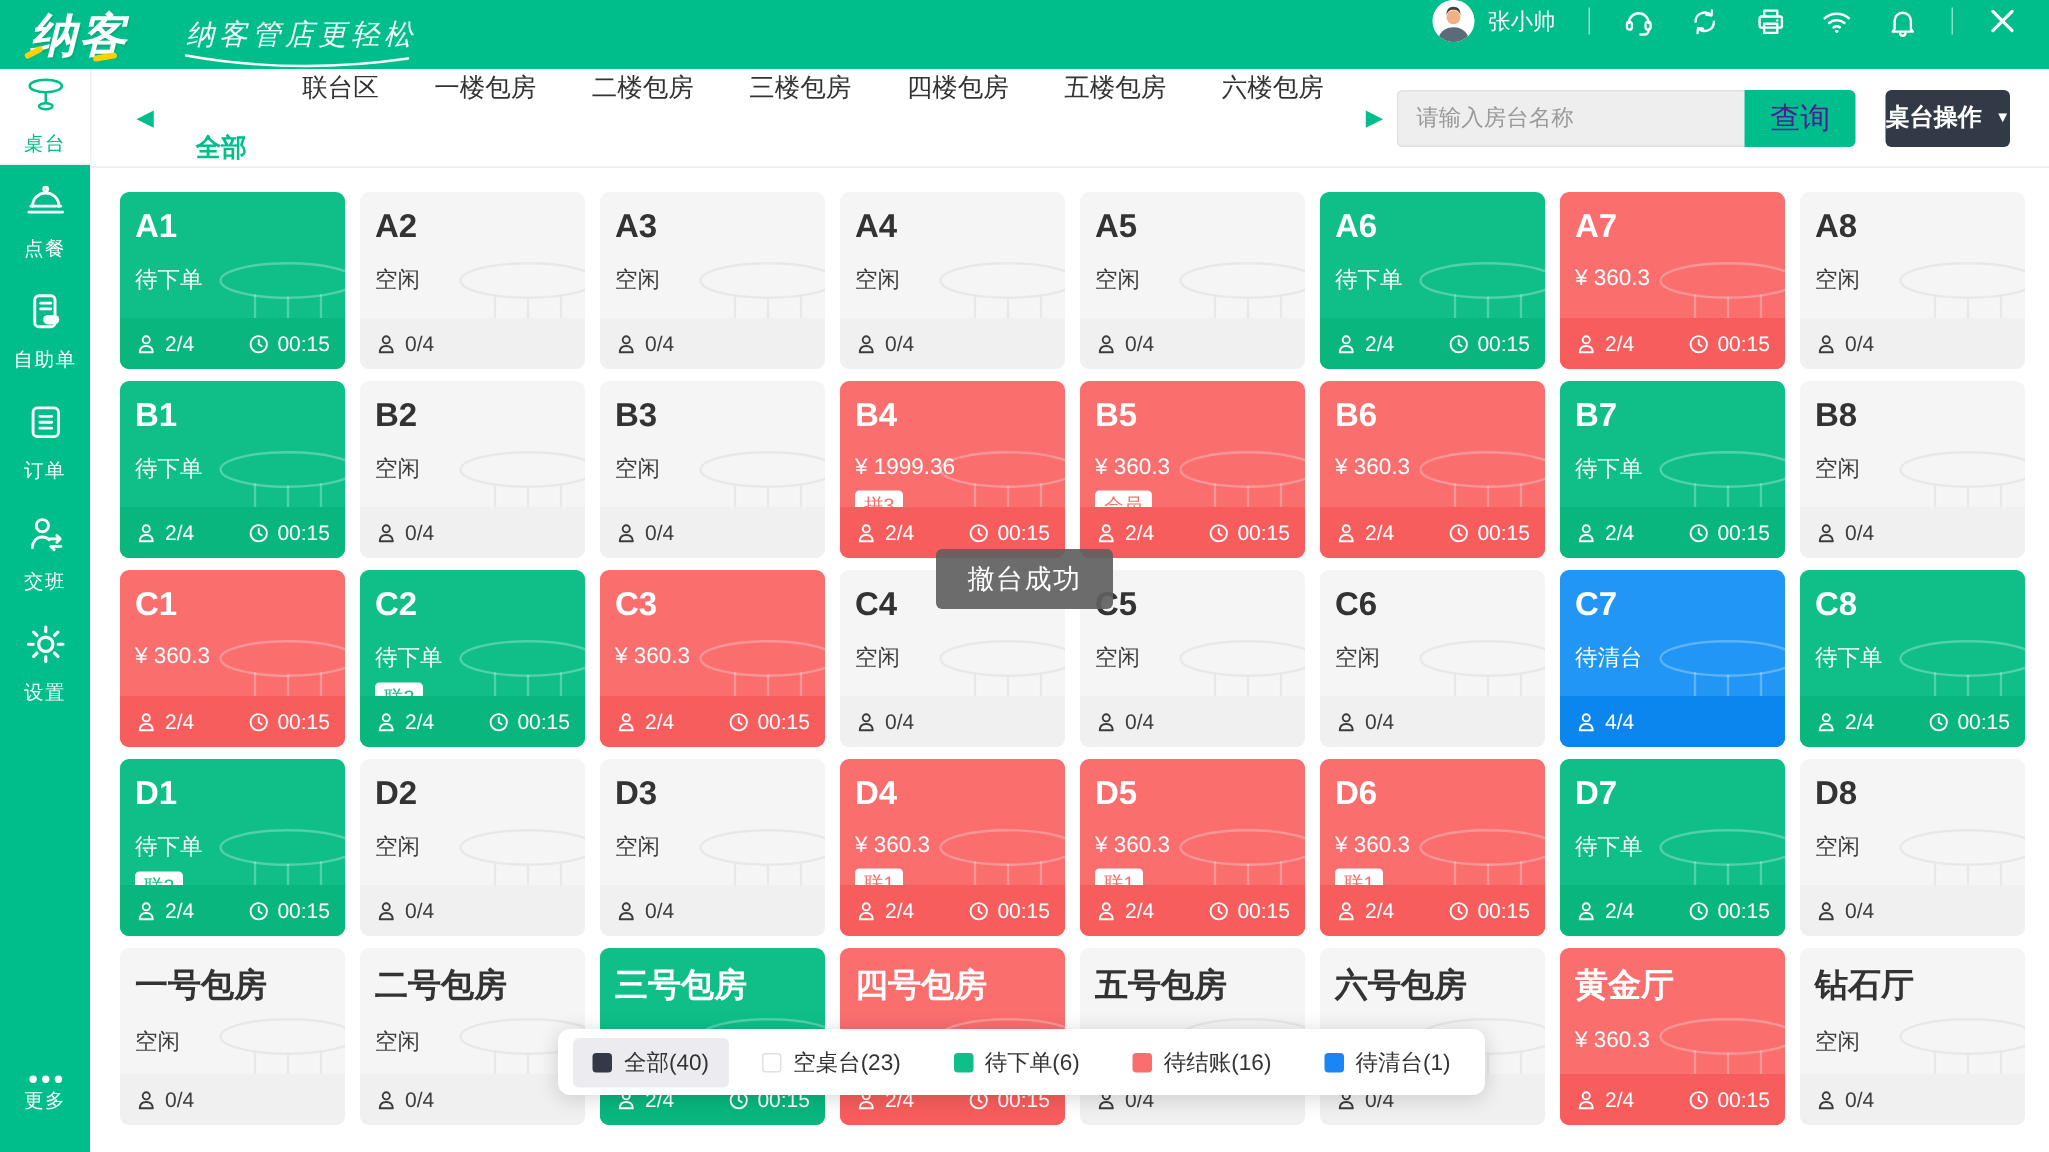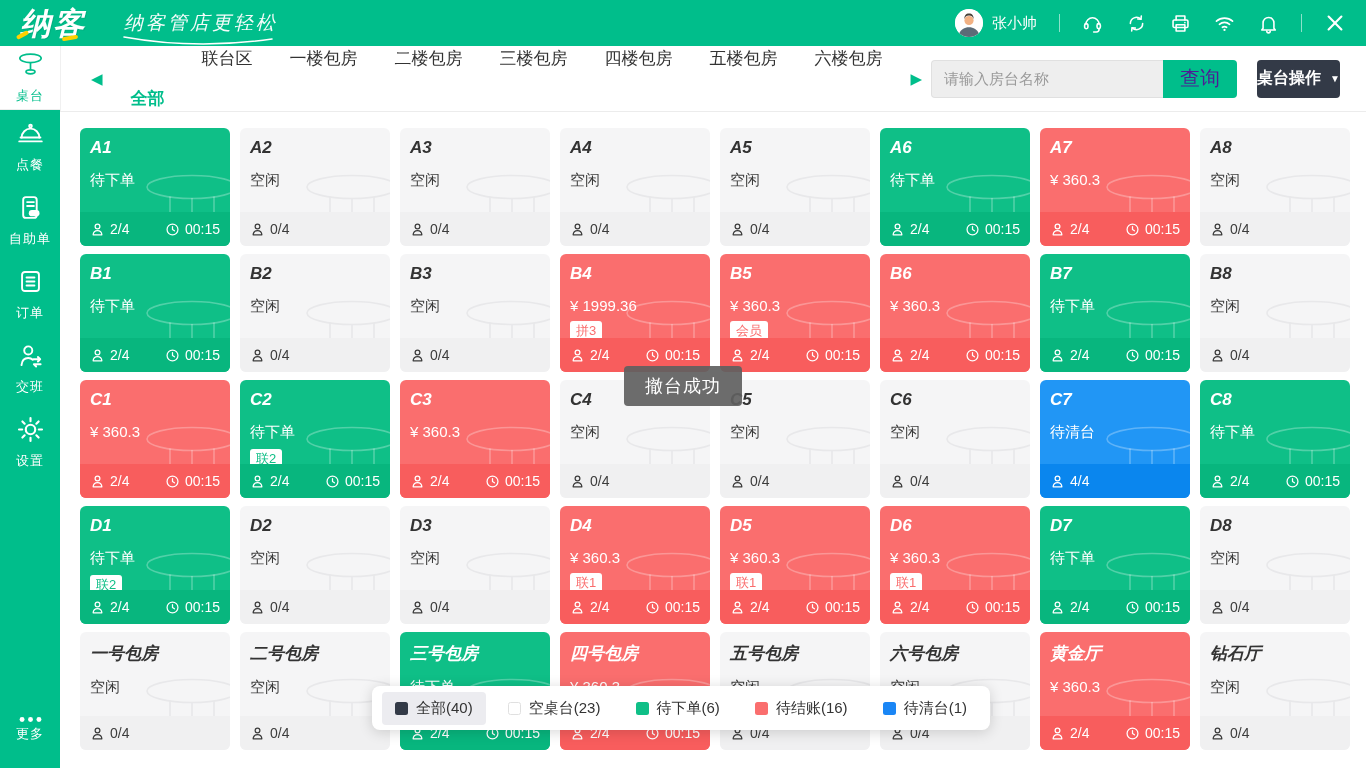--- a/index.html
+++ b/index.html
@@ -4,21 +4,21 @@
 <style>
   * { margin:0; padding:0; box-sizing:border-box; }
   html,body { width:1366px; height:768px; }
   body { font-family:"Liberation Sans","DejaVu Sans",sans-serif; background:#fff; }
   .app { position:relative; width:1366px; height:768px; overflow:hidden; background:#fff;
          --brand:#00be8b; --cardgreen:#0fbf87; --cardgreen-f:#08b67e; --cardred:#fa6e6e;
          --cardred-f:#f85d5d; --cardblue:#2196f5; --cardblue-f:#0a86ee; --dark:#333a47; }
 
   
   .topbar { position:absolute; top:0; left:0; right:0; height:46px; background:var(--brand);
-            display:flex; align-items:center; padding:0 20px; color:#fff; z-index:40; }
+            display:flex; align-items:flex-start; padding:0 20px; color:#fff; z-index:40; }
   .logo { position:relative; display:flex; align-items:flex-end; height:46px; }
   .logo-text { font-size:31px; font-weight:bold; font-style:italic; letter-spacing:2px;
                line-height:44px; text-shadow:1px 1px 0 rgba(0,0,0,.08); }
   .logo-accent { position:absolute; background:#ffd100; height:4px; border-radius:2px; }
   .logo-accent.a1 { width:13px; left:-4px; bottom:9px; transform:rotate(-28deg); }
   .logo-accent.a2 { width:16px; left:42px; bottom:6px; transform:rotate(-10deg); }
   .tagline-wrap { position:relative; margin-left:38px; padding-bottom:10px; }
   .tagline { font-size:19px; font-style:italic; letter-spacing:3px; opacity:.96; }
   .tagline-swoosh { position:absolute; left:-2px; bottom:0; }
   .top-right { margin-left:auto; display:flex; align-items:center; gap:22px; }
@@ -57,21 +57,21 @@
                 border-radius:0 4px 4px 0; font-size:20px; cursor:pointer; font-family:inherit; }
   .btn-dark { margin-left:20px; height:38px; padding:0 0; background:var(--dark); color:#fff;
               border:none; border-radius:4px; font-size:16px; display:flex; align-items:center; gap:9px;
               cursor:pointer; font-family:inherit; font-weight:bold; }
   .btn-dark .caret { font-size:10px; }
 
   
   .grid { position:absolute; left:80px; top:128px; display:grid;
           grid-template-columns:repeat(8,150px); grid-auto-rows:118px; gap:8px 10px; z-index:5; }
   .card { position:relative; border-radius:6px; overflow:hidden; padding:10px 10px 0; cursor:pointer; }
-  .card .t-name { font-size:17px; font-weight:bold;font-style:italic; }
+  .card .t-name { font-size:22px; font-weight:bold; }
   .card .t-info { font-size:15px; margin-top:13px; }
   .card .t-badge { display:inline-block; background:#fff; font-size:13px; border-radius:3px;
                    padding:2px 6px; margin-top:7px; line-height:1.2; }
   .card .footer { position:absolute; left:0; right:0; bottom:0; height:34px; display:flex;
                   align-items:center; justify-content:space-between; padding:0 10px; font-size:14px; }
   .card .meta { display:flex; align-items:center; gap:5px; }
   .card .meta svg { width:15px; height:15px; }
   .card .watermark { position:absolute; right:-12px; top:46px; width:100px; height:62px; }
 
   .card.idle { background:#f5f5f6; color:#333; }

